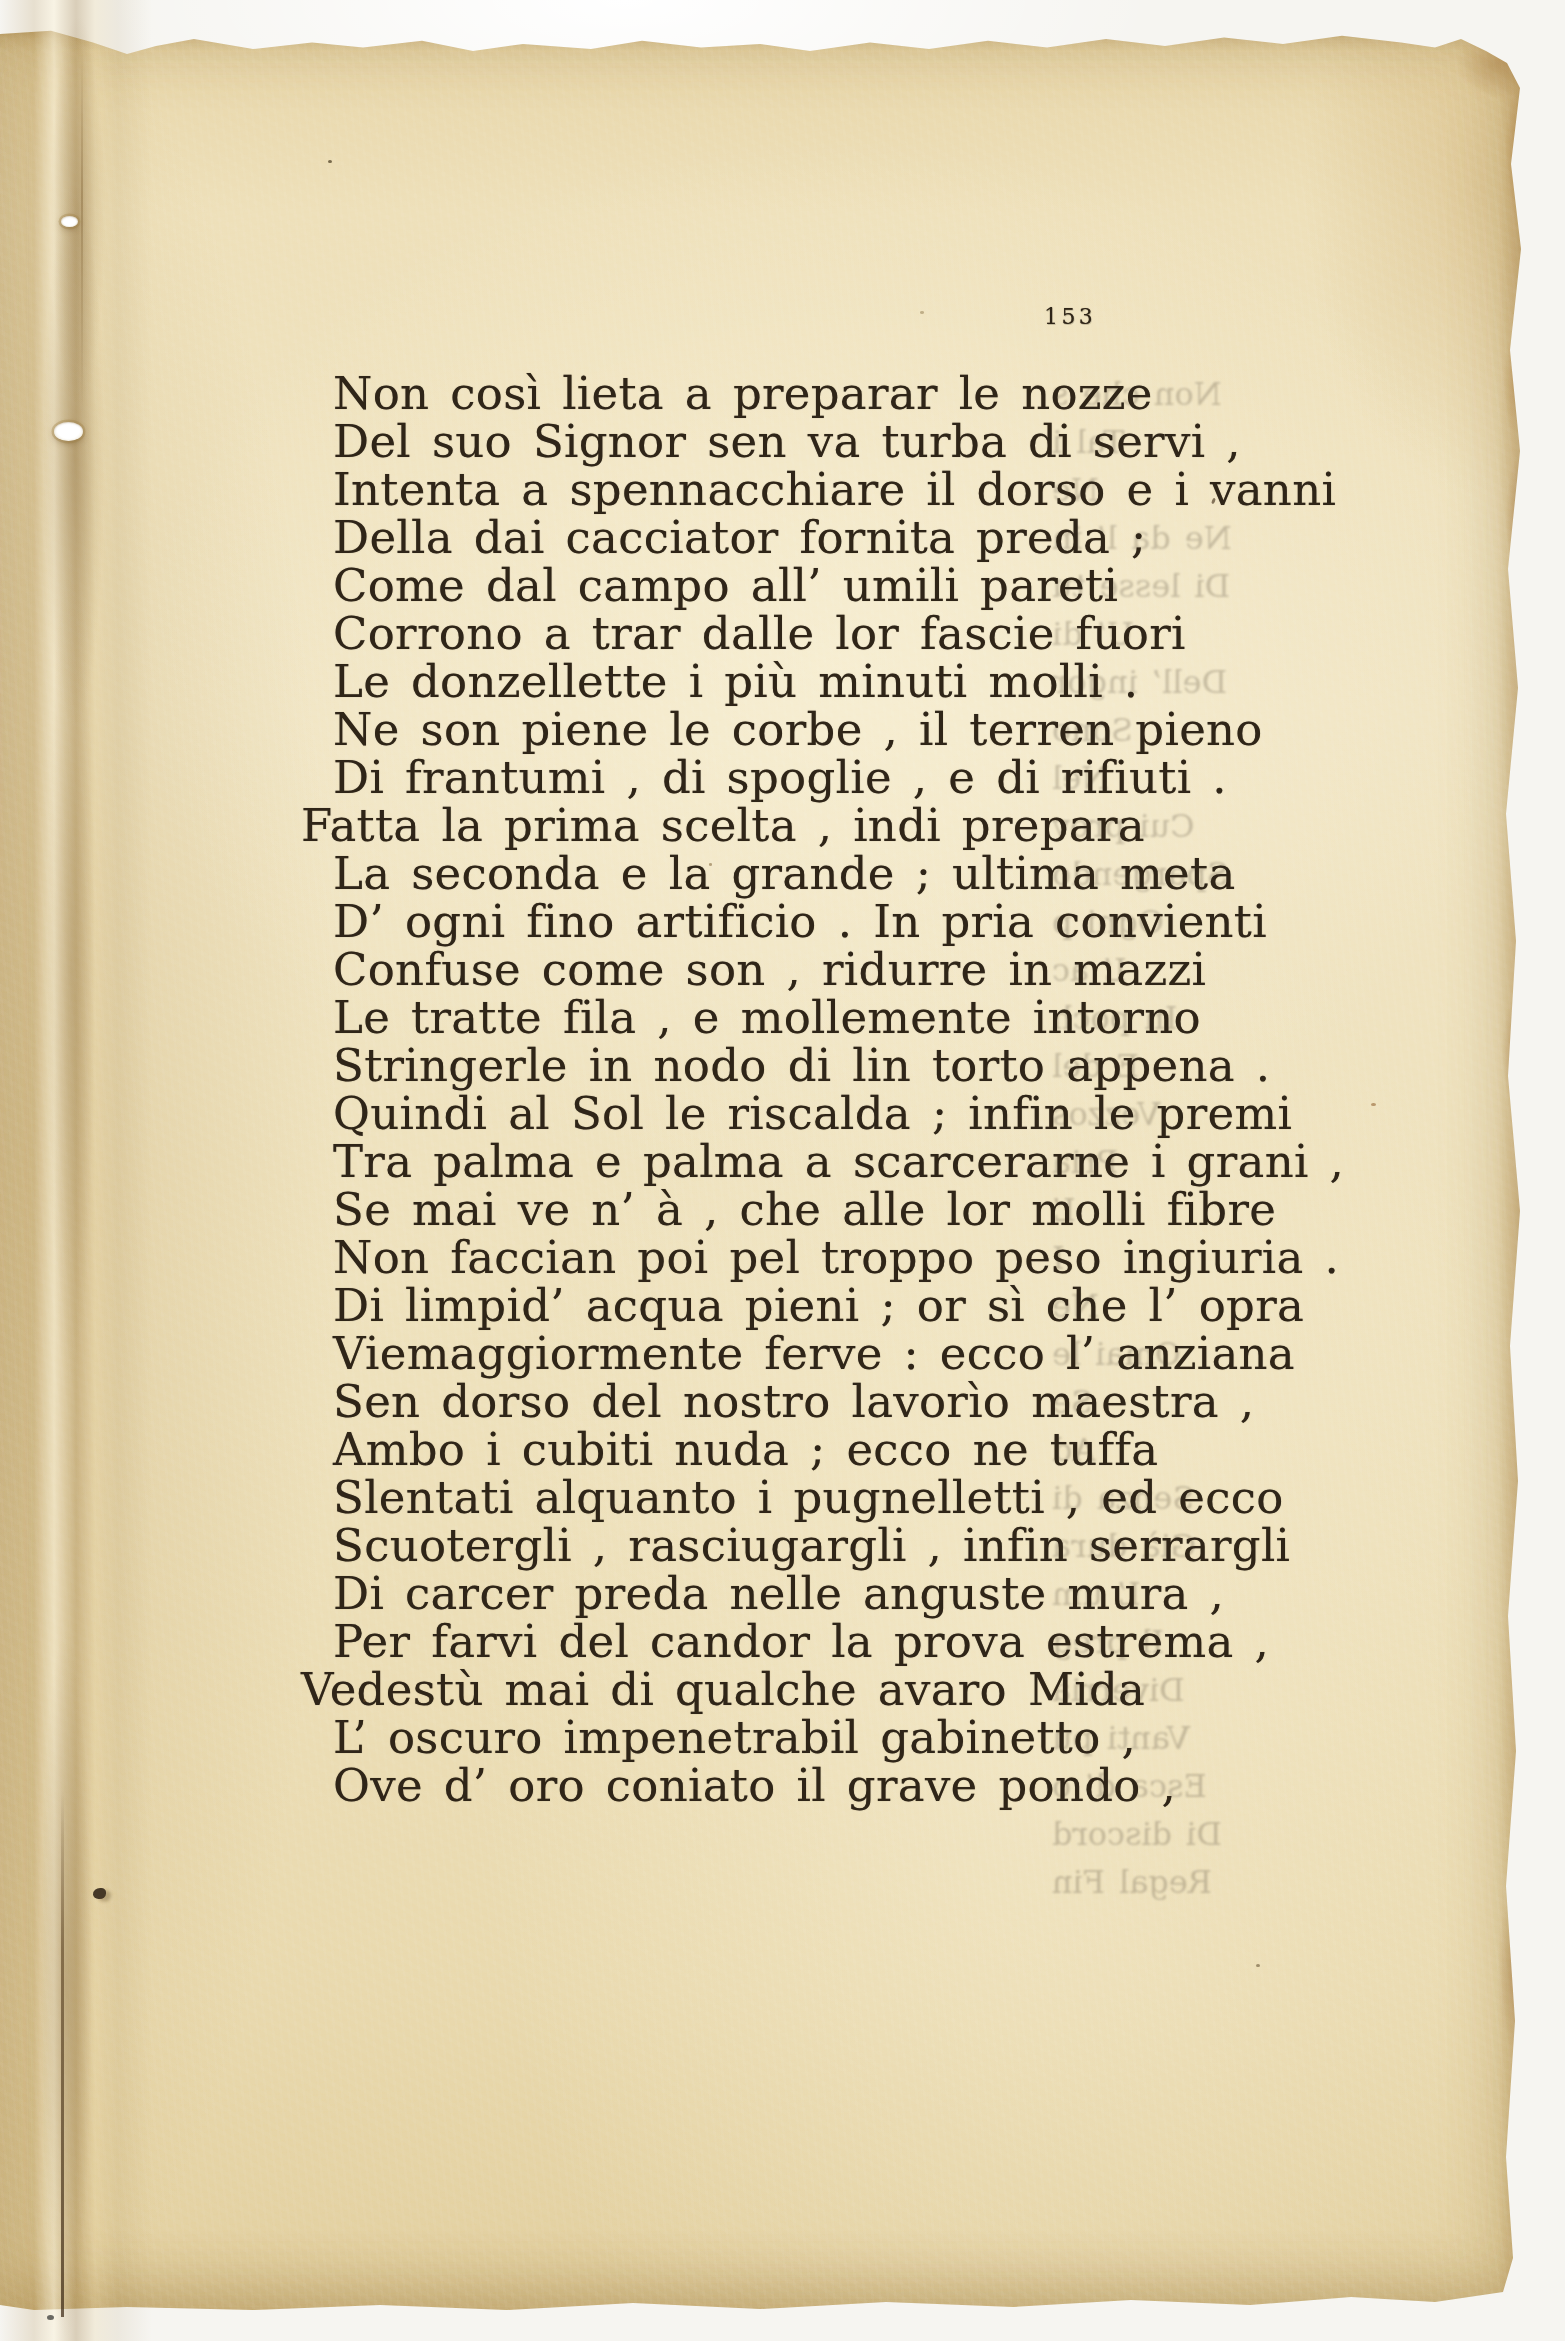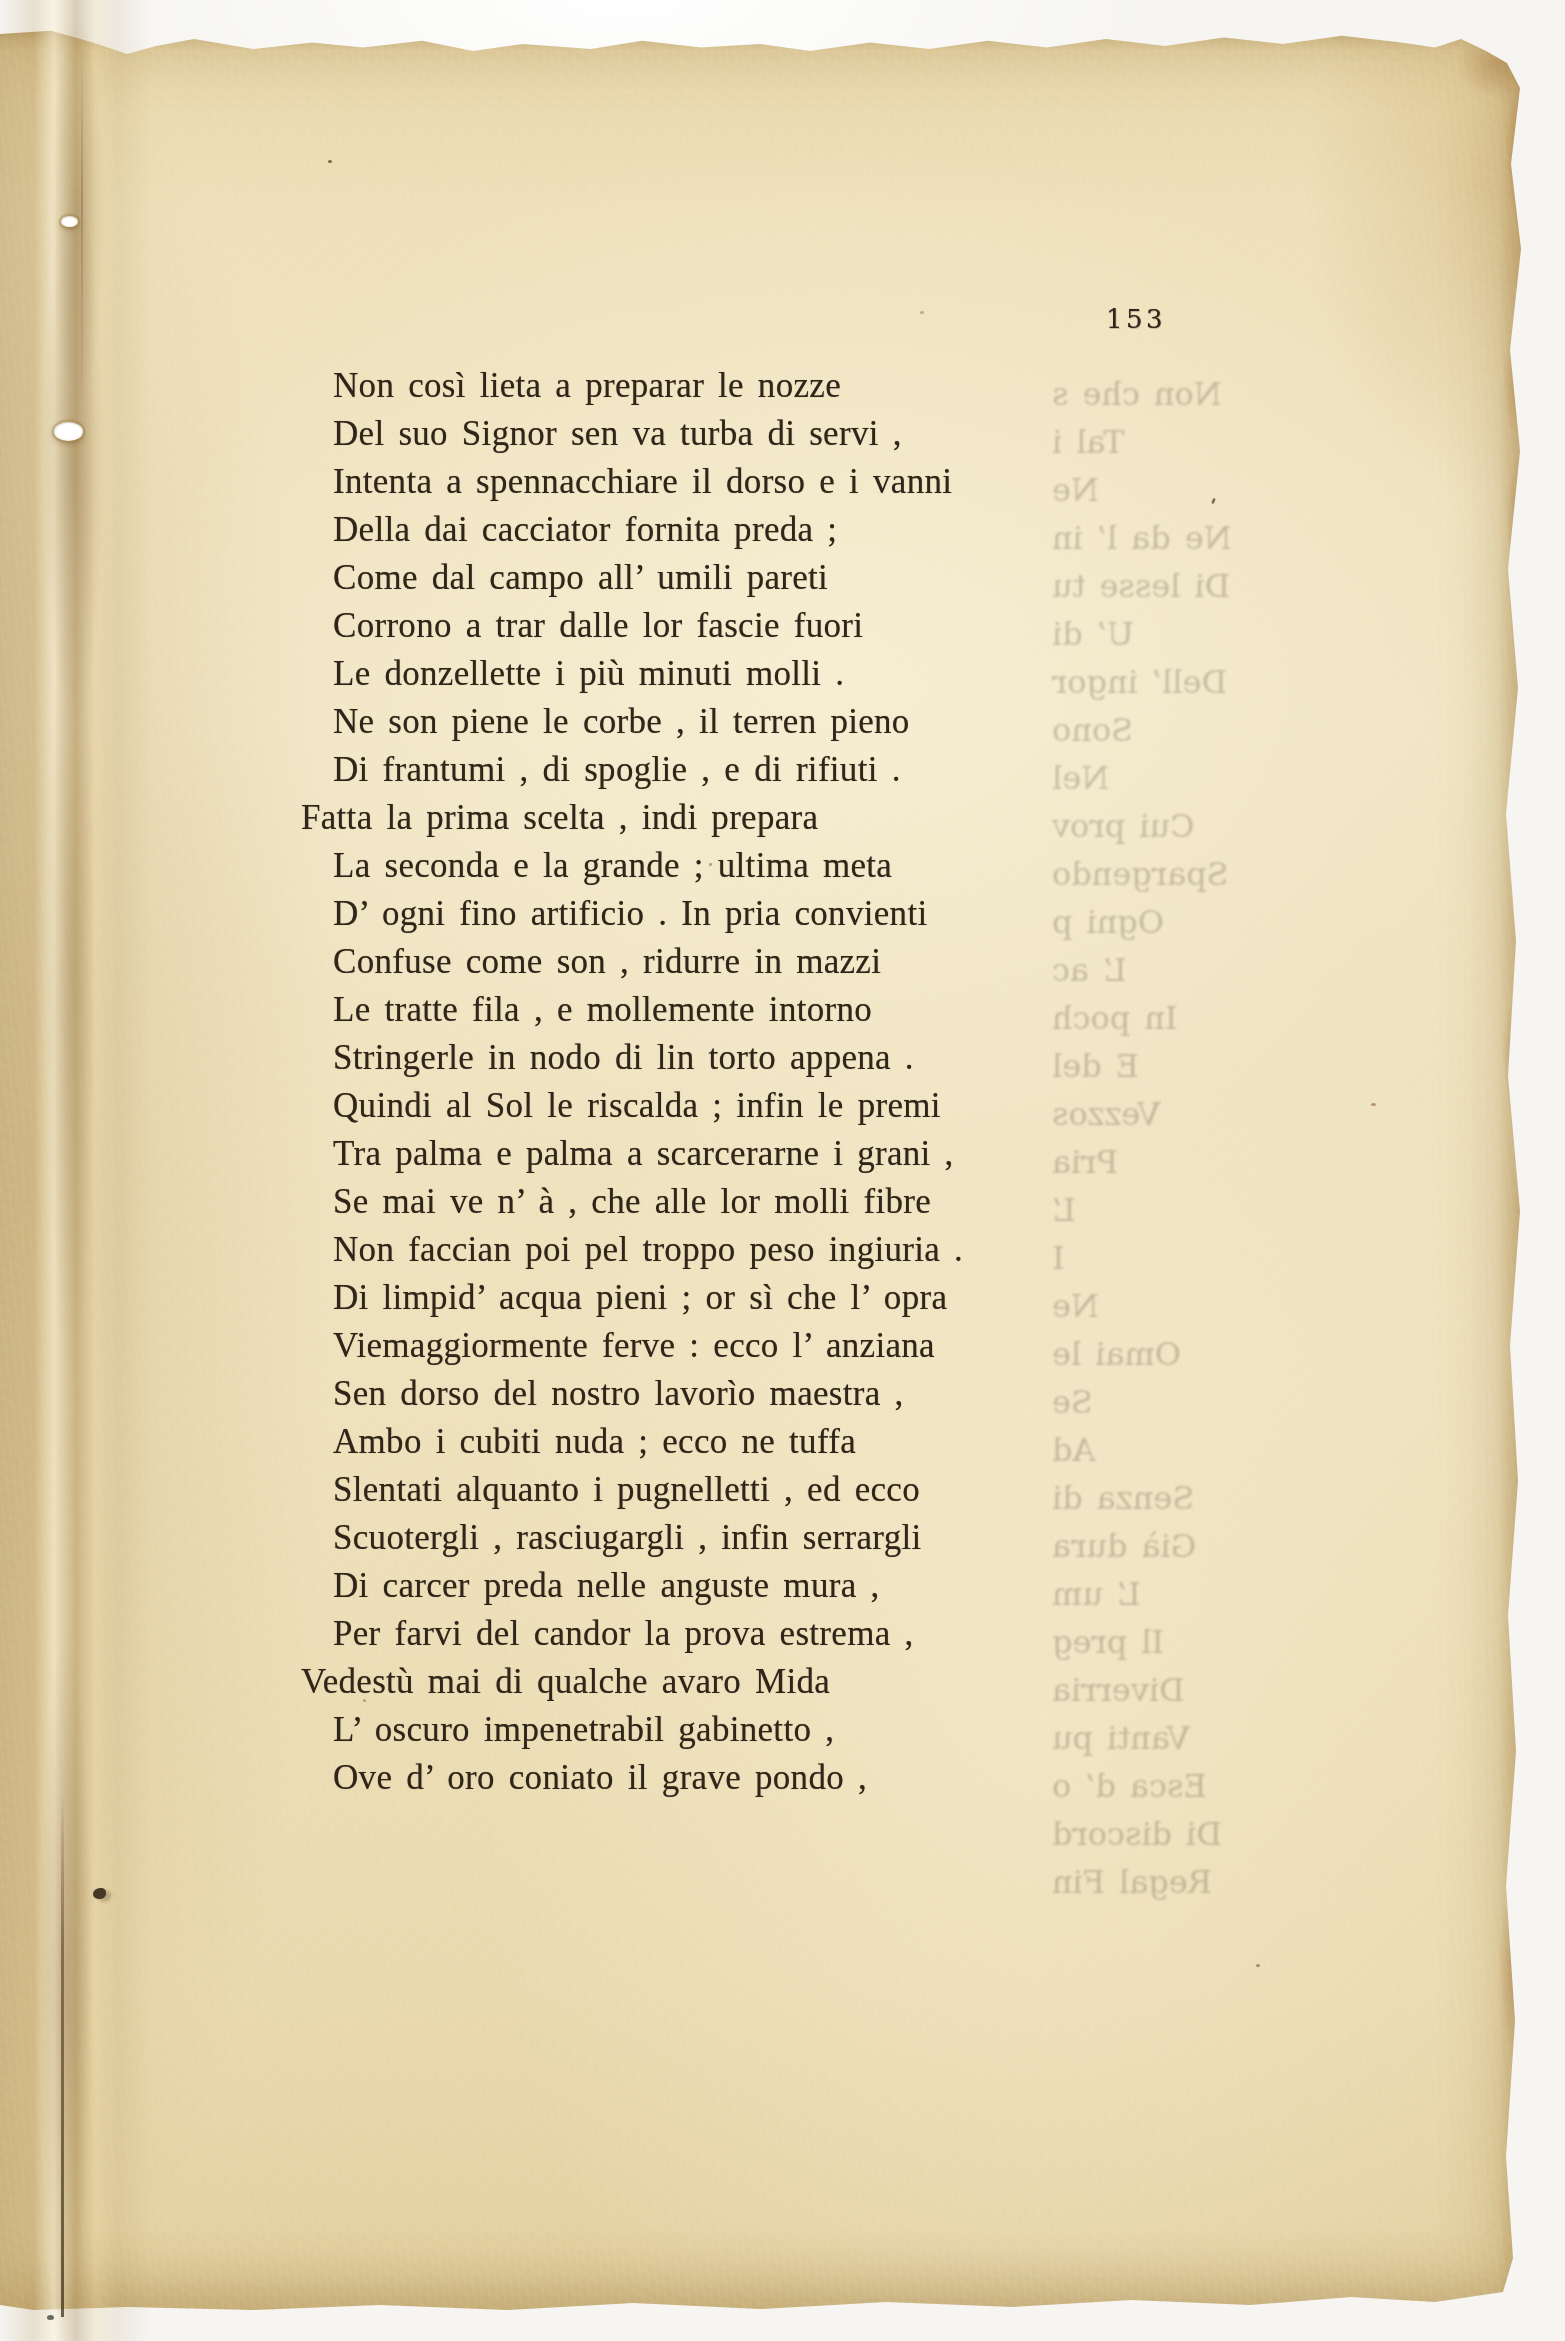--- a/index.html
+++ b/index.html
@@ -95,30 +95,29 @@
   }
   .sew-hole{
     position:absolute;border-radius:50%;
     background:radial-gradient(ellipse at 50% 40%, #ffffff 0 55%, #f3efe2 80%, #e6dcc2 100%);
     box-shadow:0 0 0 2.5px rgba(160,130,70,.35), 0 2.5px 6.8px rgba(110,80,35,.45), inset 0 0.8px 1.7px rgba(120,90,40,.3);
   }
   .sew-hole.upper{left:61px;top:216px;width:17px;height:11px;}
   .sew-hole.lower{left:54px;top:422px;width:29px;height:18.6px;}
   
   .page-number{
-    position:absolute;left:1106px;top:275px;
-    font-size:26px;letter-spacing:3.4px;color:var(--ink);
+    position:absolute;left:1044px;top:275px;
+    font-size:22px;letter-spacing:3.4px;color:var(--ink);
     text-shadow:0 0 0.8px rgba(47,37,24,.55), 0.8px 0.8px 0 rgba(47,37,24,.18);
   }
   .poem{
-    position:absolute;left:301px;top:333px;width:844px;
-    font-size:35px;line-height:48px;color:var(--ink);
+    position:absolute;left:301px;top:341px;width:844px;
+    font-size:45px;line-height:48px;color:var(--ink);
     letter-spacing:0.3px;word-spacing:.14em;white-space:nowrap;
     text-shadow:0 0 0.8px rgba(47,37,24,.5);
-    font-family:Liberation Serif, serif;
   }
   .poem .line{height:48px;}
   .poem .line.indent{padding-left:32px;}
   
   .ghosts{
     position:absolute;left:1052px;top:341px;width:190px;
     font-size:32px;line-height:48px;color:var(--ghost);
     white-space:nowrap;overflow:hidden;
     opacity:.32;filter:blur(1.1px);
     word-spacing:.12em;pointer-events:none;

